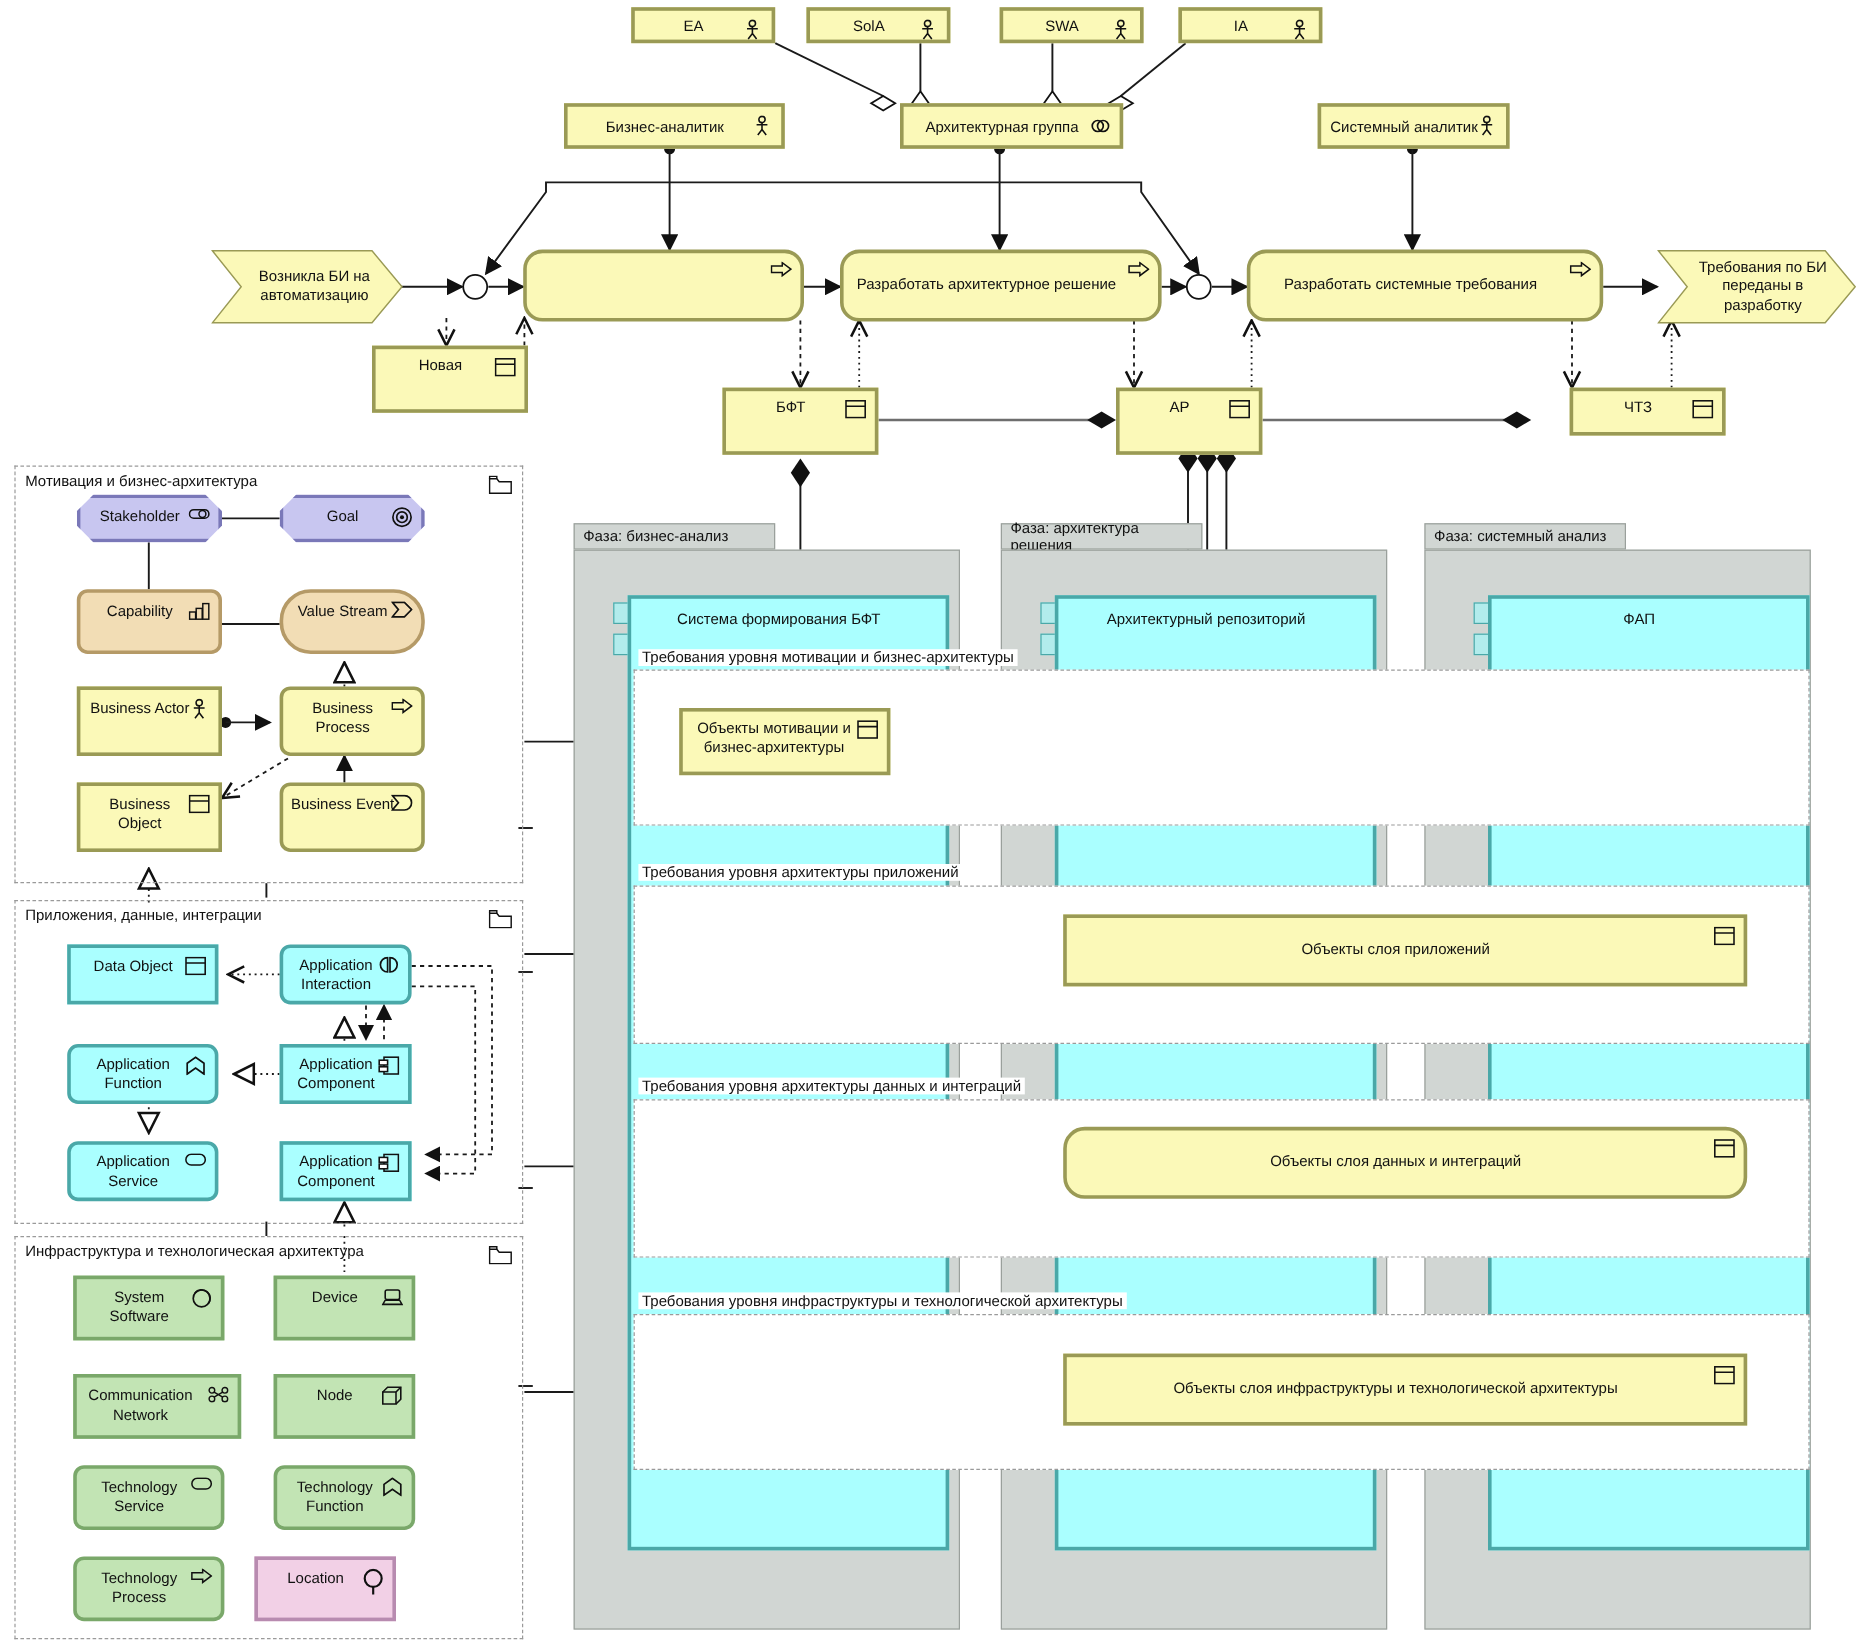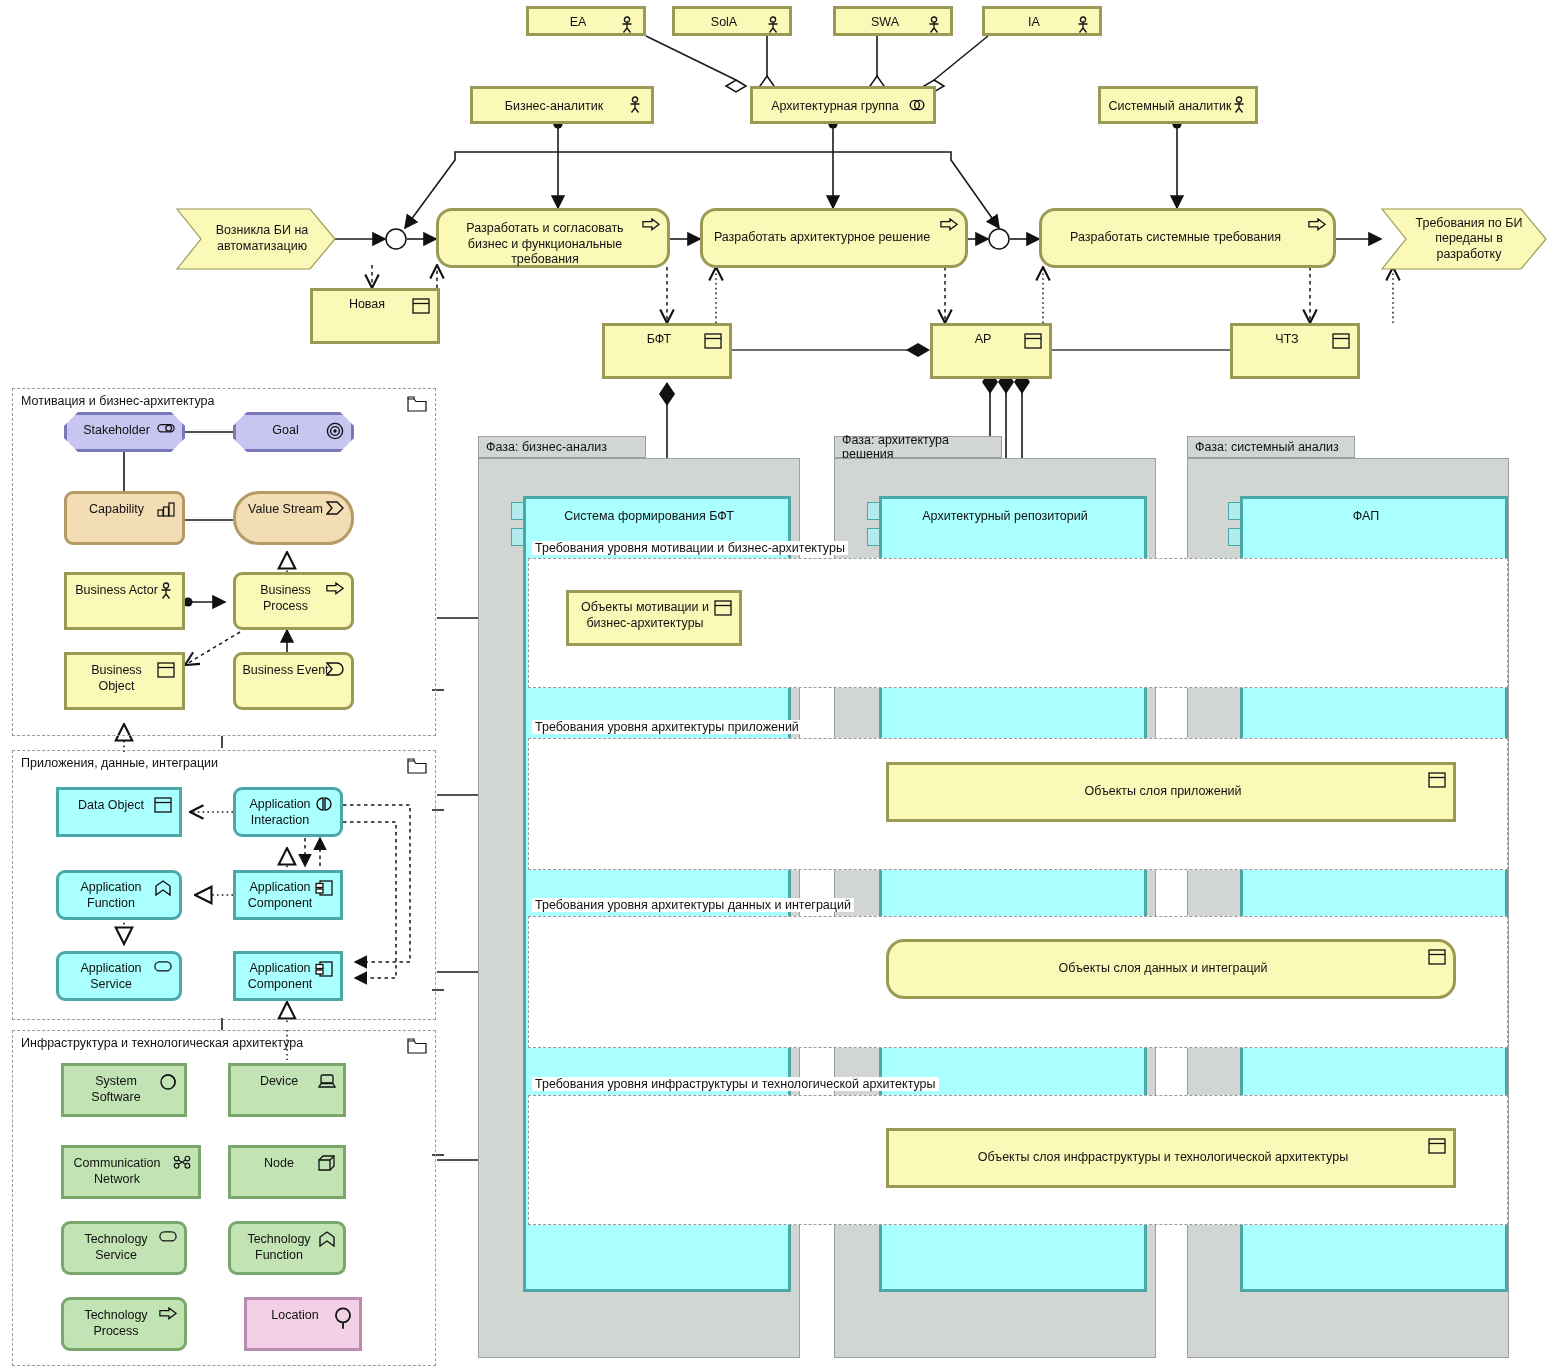--- a/index.html
+++ b/index.html
@@ -240,21 +240,20 @@
   </div>
 
   <svg class="evtborder" style="left:176px;top:208px;width:160px;height:62px;">
     <path d="M1,1 L134,1 L159,31 L134,61 L1,61 L25,31 z" fill="#fbf9b8" stroke="#9a9a55" stroke-width="1.2"></path>
   </svg>
   <div class="node" style="left:176px;top:208px;width:160px;height:62px;border:none;background:transparent;padding:0 14px 0 26px;">
     <span>Возникла БИ на автоматизацию</span>
   </div>
 
   <div class="node yellow r14 top" style="left:436px;top:208px;width:234px;height:60px;padding:10px 26px 0 10px;">
-    <span>Разработать и согласовать бизнес и функциональные требования</span>
     <span class="ico">
         <svg viewBox="0 0 20 14">
           <path d="M1,4 H11 V1 L19,7 L11,13 V10 H1 z" fill="none" stroke="#111" stroke-width="1.4"></path>
         </svg>
       </span>
   </div>
 
   <div class="node yellow r14" style="left:700px;top:208px;width:268px;height:60px;padding:0 34px 0 10px;">
     <span>Разработать архитектурное решение</span>
     <span class="ico">
@@ -303,21 +302,21 @@
   <div class="node yellow top" style="left:930px;top:323px;width:122px;height:56px;">
     <span>АР</span>
     <span class="ico">
         <svg viewBox="0 0 18 16">
           <rect x="1" y="1" width="16" height="14" fill="none" stroke="#111" stroke-width="1.3"></rect>
           <path d="M1,5.5 H17" stroke="#111" stroke-width="1.3"></path>
         </svg>
       </span>
   </div>
 
-  <div class="node yellow top" style="left:1230px;top:323px;width:130px;height:56px;">
+  <div class="node yellow top" style="left:1308px;top:323px;width:130px;height:40px;">
     <span>ЧТЗ</span>
     <span class="ico">
         <svg viewBox="0 0 18 16">
           <rect x="1" y="1" width="16" height="14" fill="none" stroke="#111" stroke-width="1.3"></rect>
           <path d="M1,5.5 H17" stroke="#111" stroke-width="1.3"></path>
         </svg>
       </span>
   </div>
 
   <div class="phasetab" style="left:478px;top:436px;width:168px;height:22px;">
@@ -609,21 +608,21 @@
       </span>
   </div>
   <div class="node green r8 top" style="left:61px;top:1297px;width:126px;height:54px;padding-top:8px;">
     <span>Technology Process</span>
     <span class="ico">
         <svg viewBox="0 0 20 14">
           <path d="M1,4 H11 V1 L19,7 L11,13 V10 H1 z" fill="none" stroke="#111" stroke-width="1.4"></path>
         </svg>
       </span>
   </div>
-  <div class="node pink top" style="left:244px;top:1297px;width:118px;height:54px;padding-top:8px;">
+  <div class="node pink top" style="left:212px;top:1297px;width:118px;height:54px;padding-top:8px;">
     <span>Location</span>
     <span class="ico">
         <svg viewBox="0 0 14 18">
           <path d="M7,1 A5.4,5.4 0 0 1 7,12 A5.4,5.4 0 0 1 7,1 z M7,12 L7,17" fill="none" stroke="#111" stroke-width="1.4"></path>
         </svg>
       </span>
   </div>
 
 </div>
 

